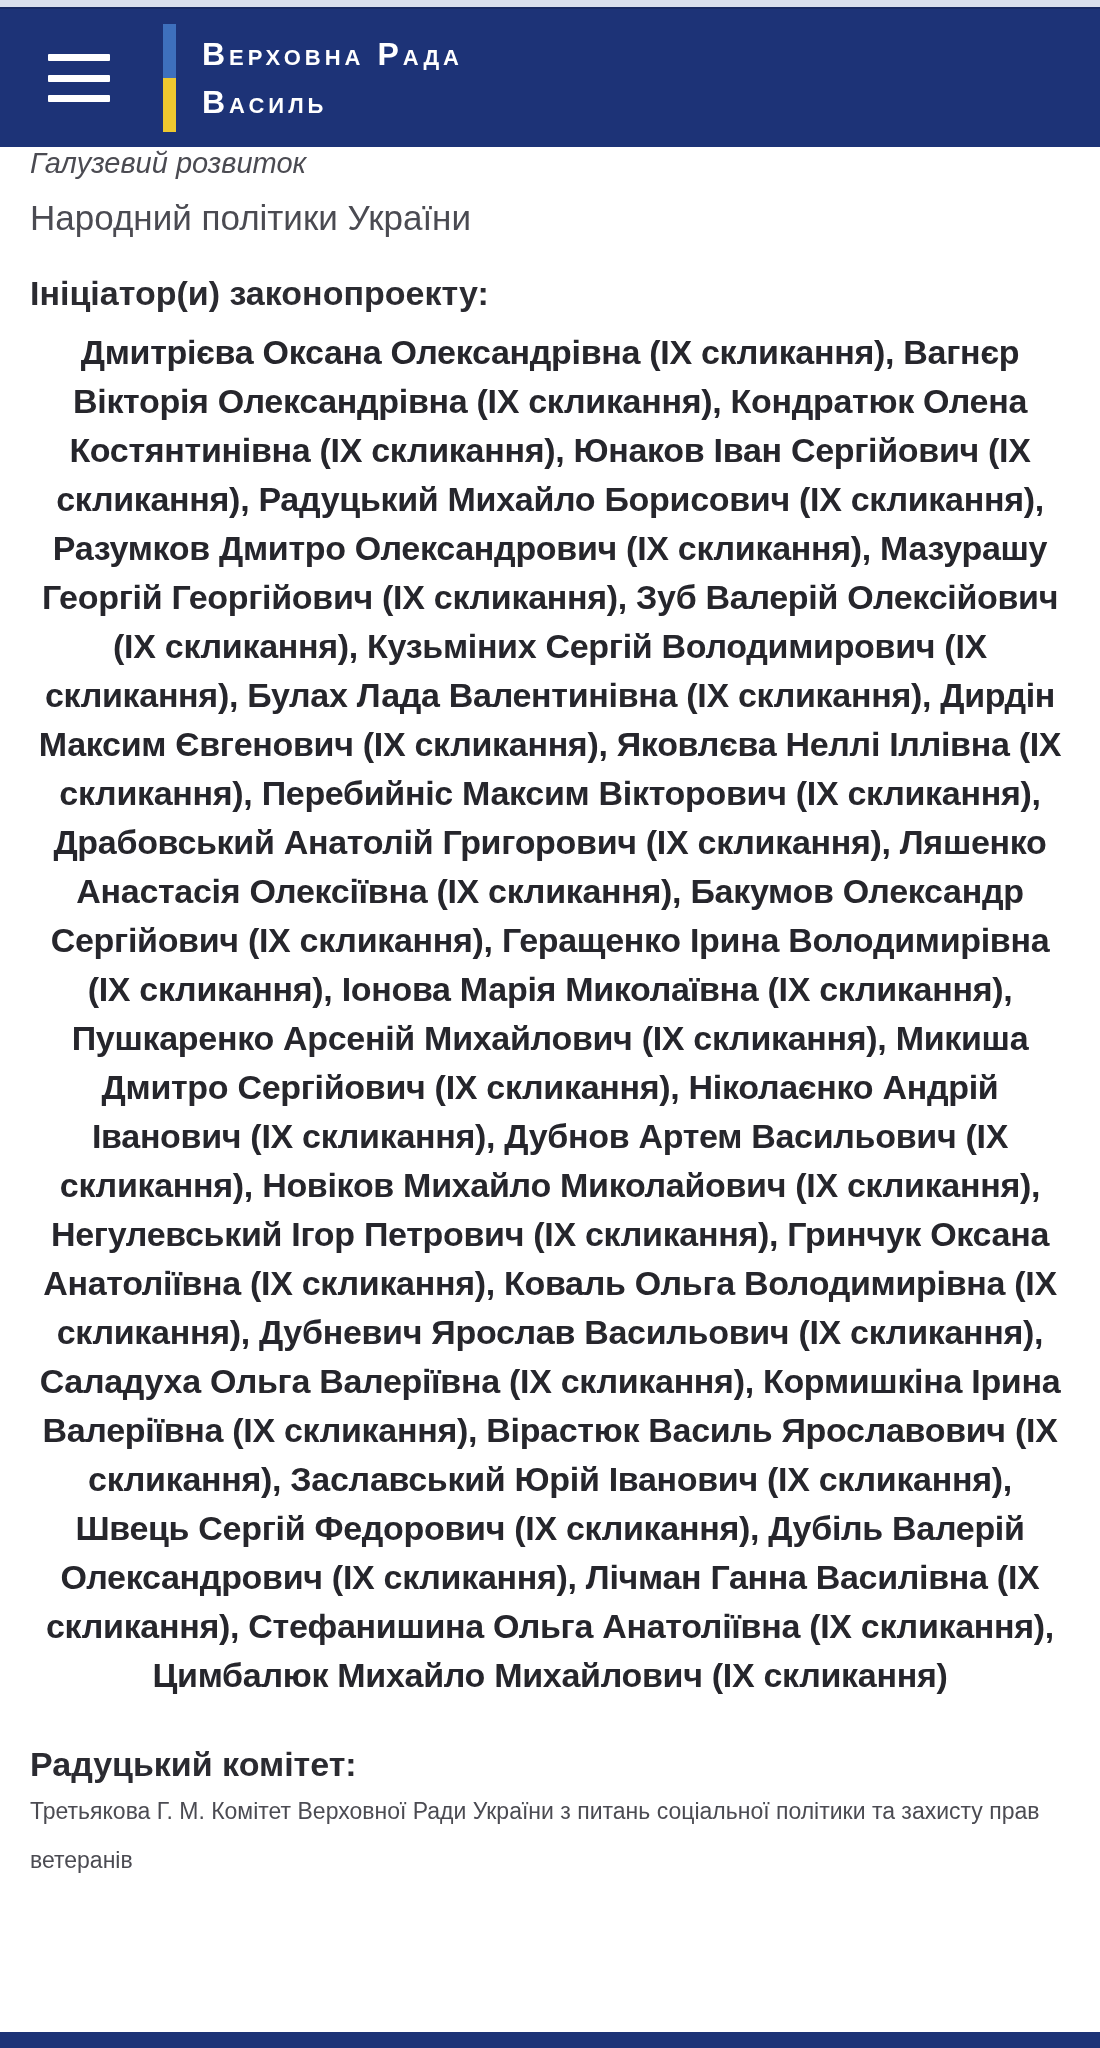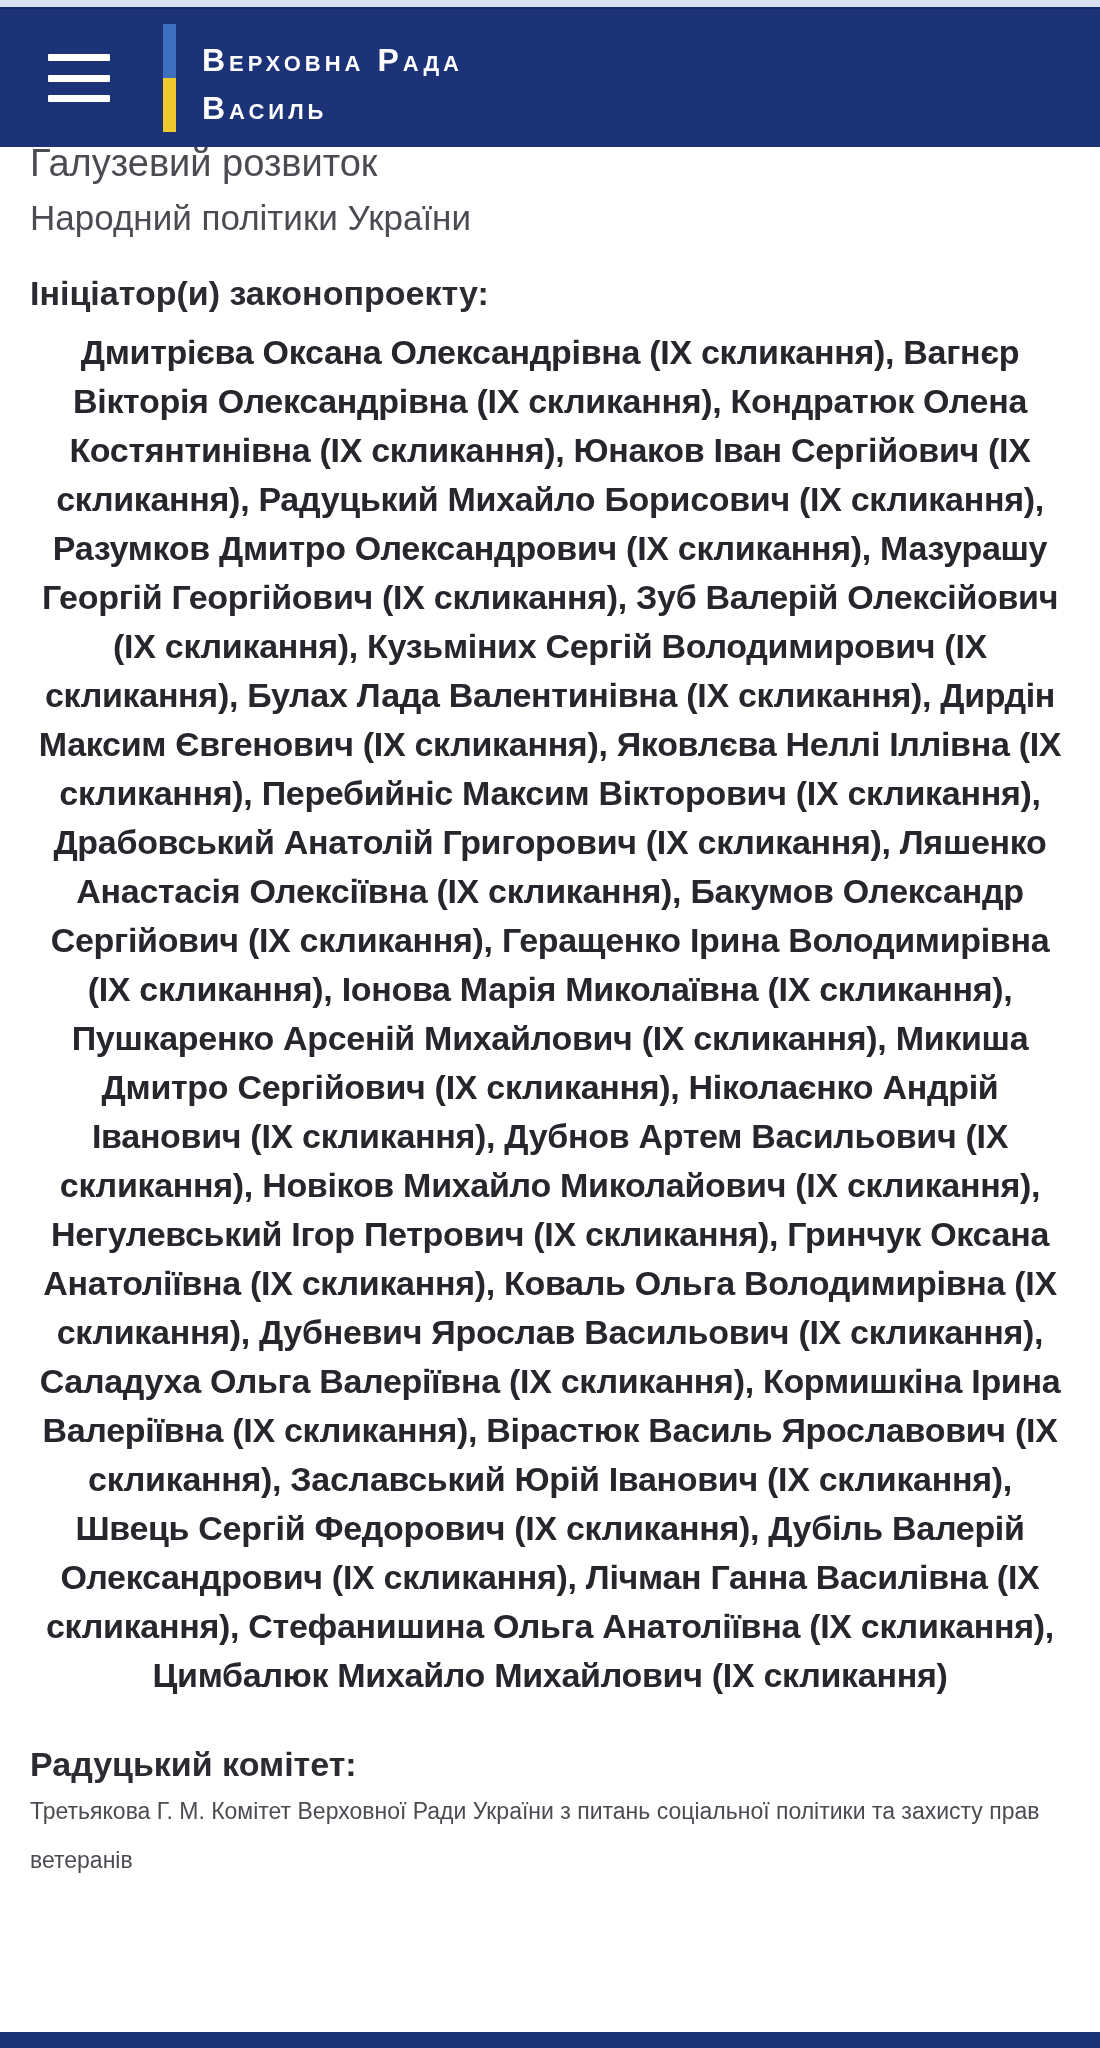--- a/index.html
+++ b/index.html
@@ -31,40 +31,40 @@
   }
   .menu-button{
     background:none;border:none;padding:0;margin:0;
     width:62px;height:48px;cursor:pointer;
     display:flex;flex-direction:column;justify-content:space-between;
   }
   .menu-button span{
     display:block;width:62px;height:7px;background:#ffffff;border-radius:1px;
   }
   .logo{
-    display:flex;align-items:flex-end;margin-left:53px;cursor:pointer;
+    display:flex;align-items:center;margin-left:53px;cursor:pointer;
     text-decoration:none;
   }
   .flag{
     width:13px;height:108px;display:flex;flex-direction:column;margin-right:26px;
   }
   .flag .b{flex:1;background:var(--flag-blue,#3e70bd);}
   .flag .y{flex:1;background:var(--flag-yellow,#eec82f);}
   .wordmark{
     color:#ffffff;font-weight:700;
     font-variant:small-caps;
     font-size:32px;line-height:48px;letter-spacing:4px;
   }
   .content{
     position:relative;z-index:1;
     padding:0 30px;
   }
   .category{
     margin:-7px 0 0 0;
-    font-size:38px;line-height:46px;color:var(--body-text,#4b4b52);
+    font-size:29px;line-height:46px;color:var(--body-text,#4b4b52);font-style:italic;
   }
   .section-label{
     margin:34px 0 0 0;
     font-size:34px;line-height:45px;font-weight:700;
     color:var(--heading-text,#2b2b31);
   }
   .section-value{
     margin:8px 0 0 0;
     font-size:35px;line-height:47px;color:var(--body-text,#4b4b52);
   }

